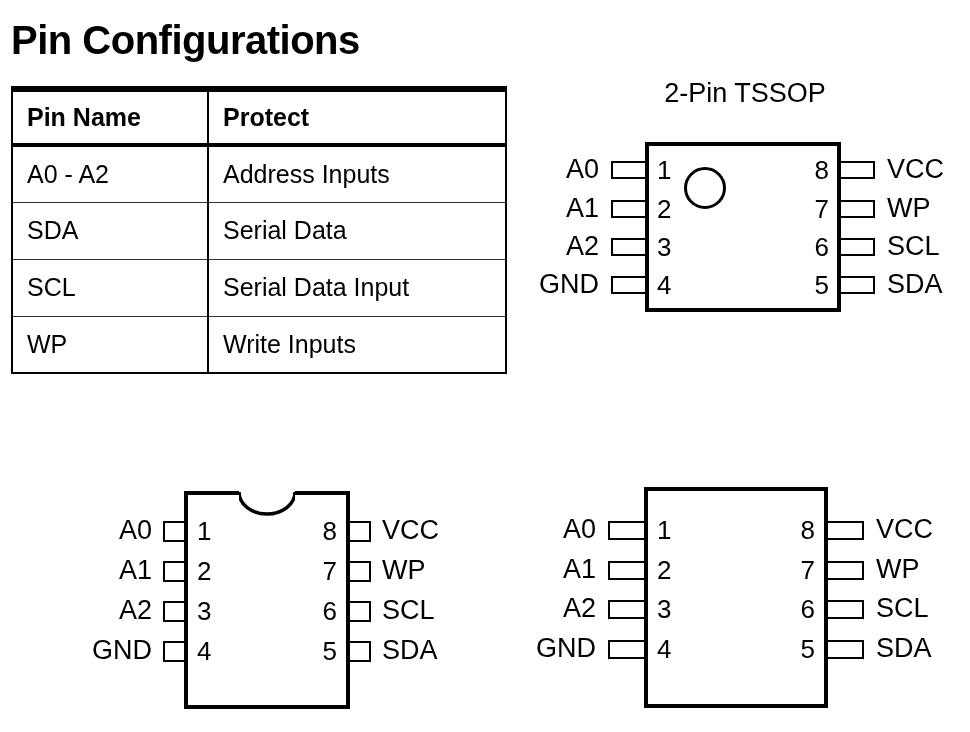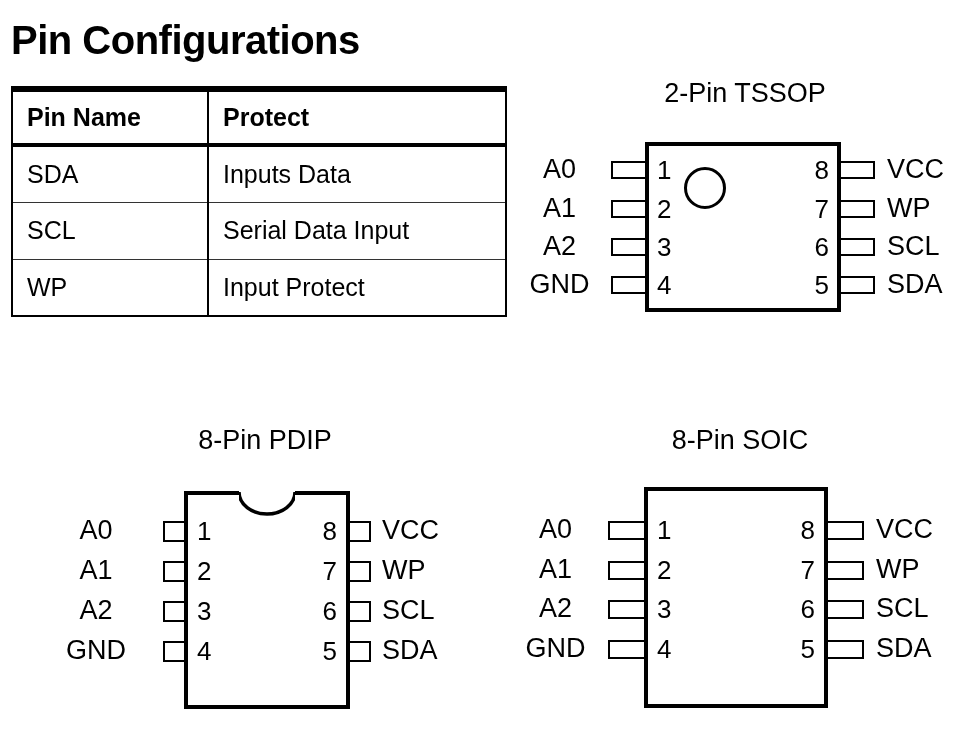--- a/index.html
+++ b/index.html
@@ -99,21 +99,21 @@
   }
   .pin-num.left  { text-align: left; }
   .pin-num.right { text-align: right; }
   
   .pin-label {
     position: absolute;
     font-size: 27px;
     line-height: 27px;
     white-space: nowrap;
   }
-  .pin-label.left  { text-align: center; }
+  .pin-label.left  { text-align: right; }
   .pin-label.right { text-align: left; }
 
   
   .dot-marker {
     position: absolute;
     border: 3.5px solid #000;
     border-radius: 50%;
     box-sizing: border-box;
     background: #fff;
   }
@@ -130,30 +130,34 @@
 
 <table id="pin-table">
   <thead>
     <tr>
       <th class="col-name">Pin Name</th>
       <th class="col-func">Protect</th>
     </tr>
   </thead>
   <tbody id="pin-table-body">
       <tr>
+        <td class="col-name">A0 - A2</td>
+        <td class="col-func">Address Inputs</td>
+      </tr>
+      <tr>
         <td class="col-name">SDA</td>
-        <td class="col-func">Inputs Data</td>
+        <td class="col-func">Serial Data</td>
       </tr>
       <tr>
         <td class="col-name">SCL</td>
         <td class="col-func">Serial Data Input</td>
       </tr>
       <tr>
         <td class="col-name">WP</td>
-        <td class="col-func">Input Protect</td>
+        <td class="col-func">Write Inputs</td>
       </tr>
     </tbody>
 </table>
 
 <div id="pkg-tssop" class="package" style="left:520px; top:78px; width:450px; height:250px;">
   <div class="pkg-title">2-Pin TSSOP</div>
 <div class="pkg-body" style="left: 125px; top: 64px; width: 196px; height: 170px;"></div>
     <div class="dot-marker" style="left: 164px; top: 89px; width: 42px; height: 42px;"></div>
     <div class="stub" style="top: 83px; width: 36px; height: 18px; left: 91px;"></div>
     <div class="pin-num left" style="top: 79px; left: 137px;">1</div>
@@ -175,21 +179,20 @@
     <div class="pin-label right" style="top: 117px; left: 367px;">WP</div>
     <div class="stub" style="top: 160px; width: 36px; height: 18px; left: 319px;"></div>
     <div class="pin-num right" style="top: 156px; left: 125px; width: 184px;">6</div>
     <div class="pin-label right" style="top: 155px; left: 367px;">SCL</div>
     <div class="stub" style="top: 198px; width: 36px; height: 18px; left: 319px;"></div>
     <div class="pin-num right" style="top: 194px; left: 125px; width: 184px;">5</div>
     <div class="pin-label right" style="top: 193px; left: 367px;">SDA</div>
   </div>
 
 <div id="pkg-pdip" class="package" style="left:40px; top:425px; width:450px; height:300px;">
-  <div class="pkg-title">8-Pin PDIP</div>
 <div class="pkg-body" style="left: 144px; top: 66px; width: 166px; height: 218px;"></div>
     <div class="notch-marker" style="left: 199px; top: 65px; width: 56px; height: 26px;">
       <svg width="56" height="26" viewBox="0 0 56 26">
         <path d="M0,2 L56,2" stroke="#ffffff" stroke-width="6" fill="none"></path>
         <path d="M0,2 A28,22 0 0 0 56,2" stroke="#000000" stroke-width="3.5" fill="#ffffff"></path>
       </svg>
     </div>
     <div class="stub" style="top: 95.5px; width: 23px; height: 21px; left: 123px;"></div>
     <div class="pin-num left" style="top: 93px; left: 157px;">1</div>
     <div class="pin-label left" style="top: 92px; left: 0px; width: 112px;">A0</div>
@@ -210,21 +213,20 @@
     <div class="pin-label right" style="top: 132px; left: 342px;">WP</div>
     <div class="stub" style="top: 175.5px; width: 23px; height: 21px; left: 308px;"></div>
     <div class="pin-num right" style="top: 173px; left: 144px; width: 153px;">6</div>
     <div class="pin-label right" style="top: 172px; left: 342px;">SCL</div>
     <div class="stub" style="top: 215.5px; width: 23px; height: 21px; left: 308px;"></div>
     <div class="pin-num right" style="top: 213px; left: 144px; width: 153px;">5</div>
     <div class="pin-label right" style="top: 212px; left: 342px;">SDA</div>
   </div>
 
 <div id="pkg-soic" class="package" style="left:515px; top:425px; width:450px; height:300px;">
-  <div class="pkg-title">8-Pin SOIC</div>
 <div class="pkg-body" style="left: 129px; top: 62px; width: 184px; height: 221px;"></div>
     <div class="stub" style="top: 95.5px; width: 38px; height: 19px; left: 93px;"></div>
     <div class="pin-num left" style="top: 92px; left: 142px;">1</div>
     <div class="pin-label left" style="top: 91px; left: 0px; width: 81px;">A0</div>
     <div class="stub" style="top: 135.5px; width: 38px; height: 19px; left: 93px;"></div>
     <div class="pin-num left" style="top: 132px; left: 142px;">2</div>
     <div class="pin-label left" style="top: 131px; left: 0px; width: 81px;">A1</div>
     <div class="stub" style="top: 174.5px; width: 38px; height: 19px; left: 93px;"></div>
     <div class="pin-num left" style="top: 171px; left: 142px;">3</div>
     <div class="pin-label left" style="top: 170px; left: 0px; width: 81px;">A2</div>

